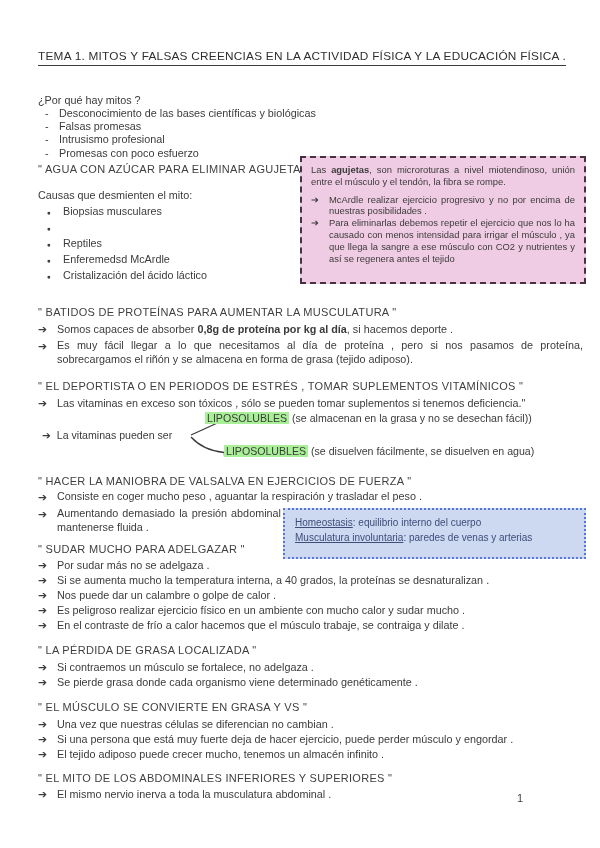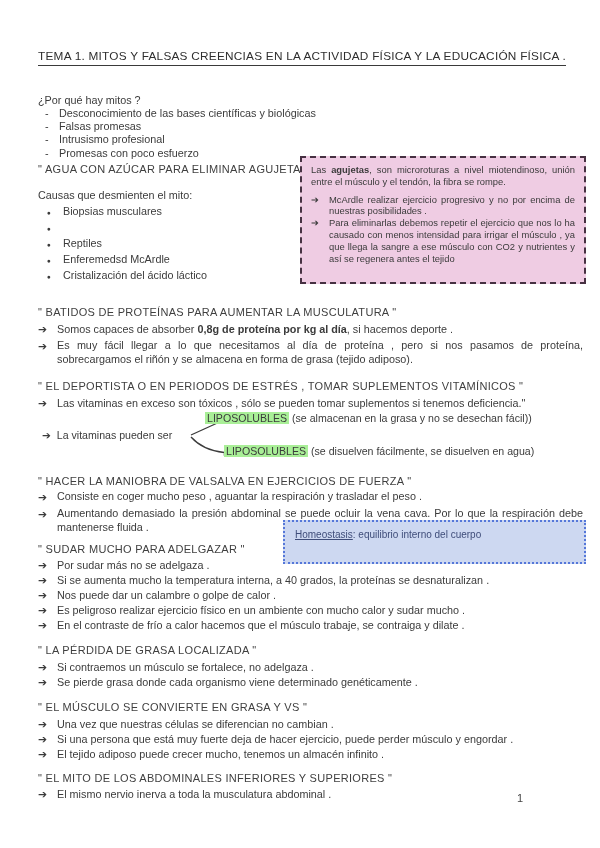--- a/index.html
+++ b/index.html
@@ -28,21 +28,21 @@
 
   
   .notebox{position:absolute;left:300px;top:156px;width:286px;height:128px;
            background:var(--note-pink-bg,#efcce3);border:2.4px dashed var(--note-pink-border,#473142);
            padding:6px 9px 4px 9px;font-size:9.4px;line-height:11.8px}
   .notebox .intro{text-align:justify;margin-bottom:6px}
   .notebox .ai{font-size:9.4px;line-height:11.8px}
   .notebox .ai .mk{flex:0 0 12px}
 
   
-  .infobox{position:absolute;left:283px;top:520px;width:303px;height:44px;
+  .infobox{position:absolute;left:283px;top:508px;width:303px;height:51px;
            background:var(--info-blue-bg,#cdd8f1);border:2px dotted var(--info-blue-border,#5577d9);
            padding:6px 10px;font-size:10px;line-height:14.5px;color:var(--info-blue-text,#3f4d7a)}
   .infobox .u{text-decoration:underline}
 
   .hl{background:var(--highlight-green,#a9ef97);padding:0 2px}
 
   
   .vitdiag{position:relative;height:50px;margin-top:0}
   .vitdiag .row{position:absolute;font-size:10.6px;line-height:14px;white-space:nowrap}
   .vitdiag .lbl{position:absolute;left:4px;top:17px}
@@ -175,20 +175,23 @@
       <div class="ai mt-p2">
       <span class="mk">➔</span>
       <span class="tx">Aumentando demasiado la presión abdominal se puede ocluir la vena cava. Por lo que la respiración debe mantenerse fluida .</span>
     </div>
     </div>
 
   <div class="infobox">
     <div>
       <span class="u">Homeostasis</span><span>: equilibrio interno del cuerpo</span>
     </div>
+    <div>
+      <span class="u">Musculatura involuntaria</span><span>: paredes de venas y arterias</span>
+    </div>
   </div>
 
   <div class="h mt-sud">" SUDAR MUCHO PARA ADELGAZAR "</div>
   <div class="mt-p2">
       <div class="ai">
       <span class="mk">➔</span>
       <span class="tx">Por sudar más no se adelgaza .</span>
     </div>
       <div class="ai">
       <span class="mk">➔</span>

